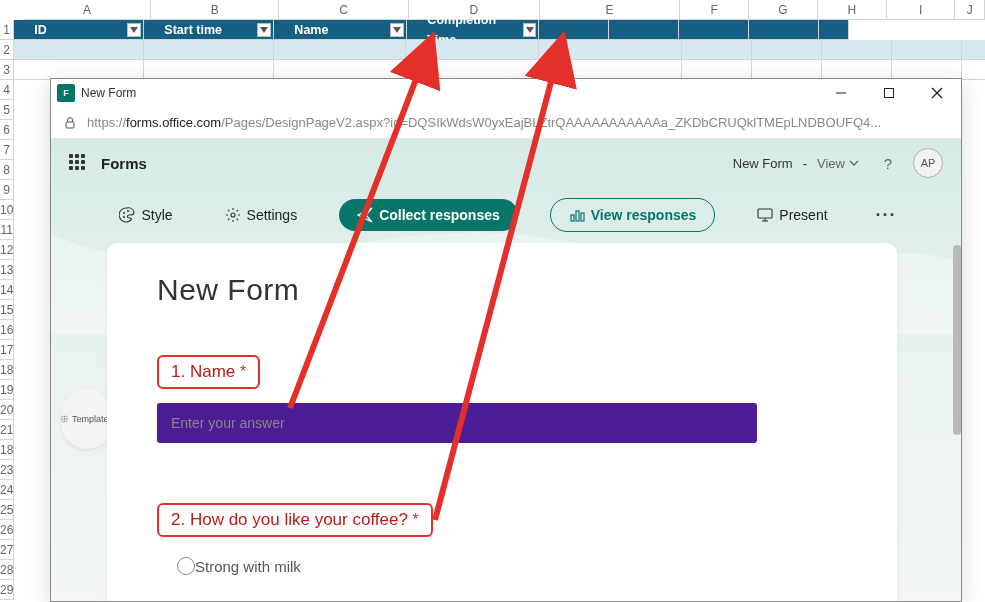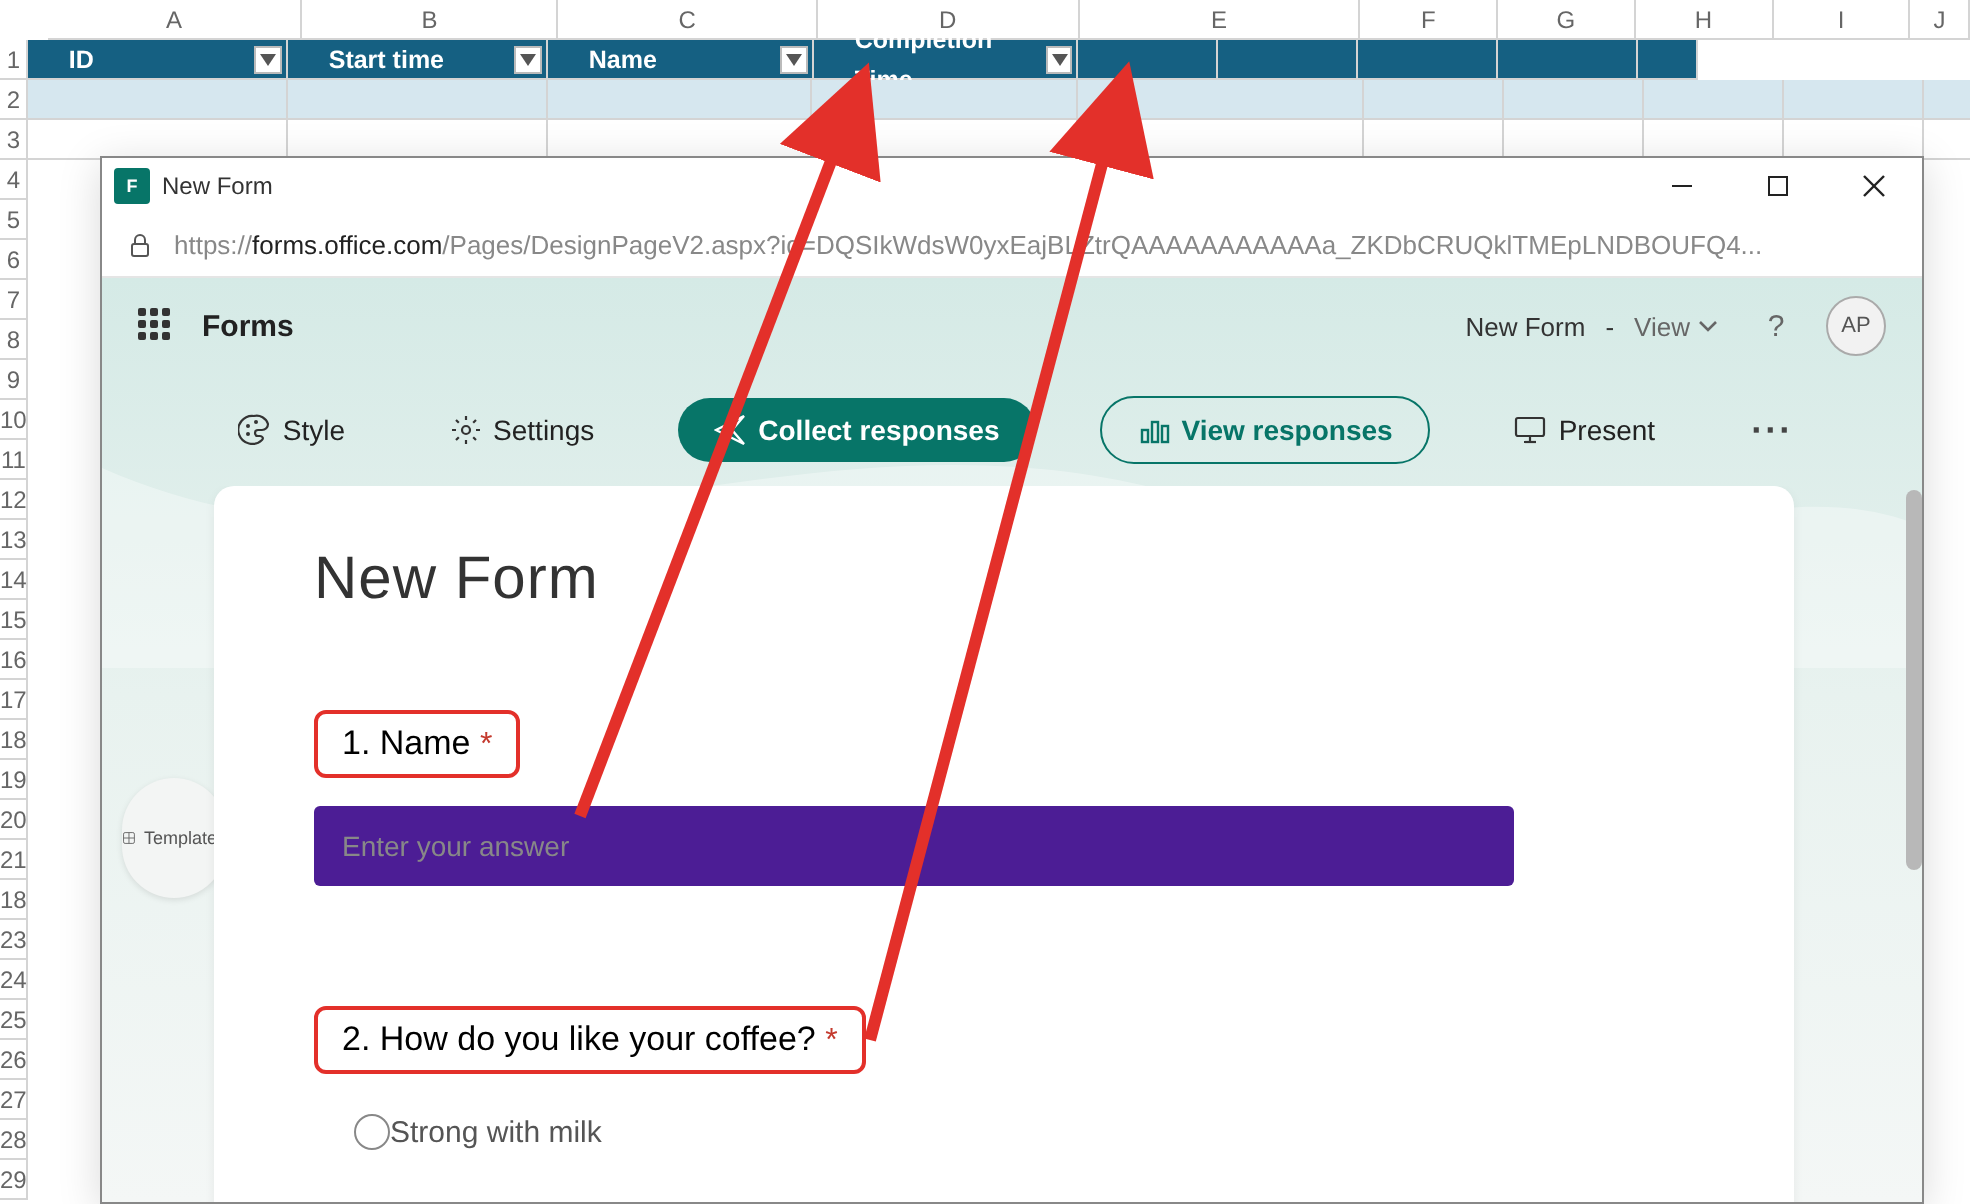--- a/index.html
+++ b/index.html
@@ -52,21 +52,21 @@
 .toolbar { height: 44px; display: flex; align-items: center; justify-content: center; gap: 32px; margin-top: 6px; padding: 0 18px; }
 .tbtn { display: flex; align-items: center; gap: 6px; font-size: 14px; color: #222; padding: 6px 10px; border-radius: 4px; }
 .tbtn.pill { background: #077568; color: #fff; border-radius: 22px; padding: 8px 18px; font-weight: 600; }
 .tbtn.outline { border: 1px solid #077568; color: #077568; border-radius: 22px; padding: 8px 18px; font-weight: 600; }
 .tbtn svg { width: 16px; height: 16px; }
 .more { font-size: 18px; font-weight: 700; letter-spacing: 1px; color: #444; padding: 0 6px; }
 
 .canvas-wrap { position: absolute; left: 0; right: 8px; top: 104px; bottom: 0; overflow: hidden;}
 .form-canvas { margin: 0 auto; width: 790px; background: #fff; border-radius: 10px; min-height: 600px; padding: 30px 36px 40px 50px; box-shadow: 0 2px 6px rgba(0,0,0,0.06);}
 .form-title { font-size: 30px; font-weight: 400; color: #333; margin-bottom: 48px; letter-spacing: .5px;}
-.q-label { font-size: 17px; color: #000000; }
+.q-label { font-size: 17px; color: #b91c1c; }
 .asterisk { color: #c43a2e; }
 .answer-box { margin-top: 14px; width: 600px; background: #4c1d95; padding: 12px 14px; font-size: 14px; color: #888; border-radius: 3px; }
 .q2 { margin-top: 60px; }
 .option { display: flex; align-items: center; margin-top: 20px; margin-left: 20px; color: #555; font-size: 15px; }
 .radio { width: 18px; height: 18px; border: 1.5px solid #888; border-radius: 50%; }
 
 .templates-btn { position: absolute; left: 10px; top: 250px; width: 52px; height: 60px; background: #f3f5f4; border-radius: 26px; display: flex; flex-direction: row; align-items: center; justify-content: center; gap: 4px; box-shadow: 0 1px 3px rgba(0,0,0,0.1); color: #555; font-size: 9px; }
 
 .hl-box { border: 2px solid #e3302a; border-radius: 6px; padding: 5px 12px; display: inline-block; }
 

